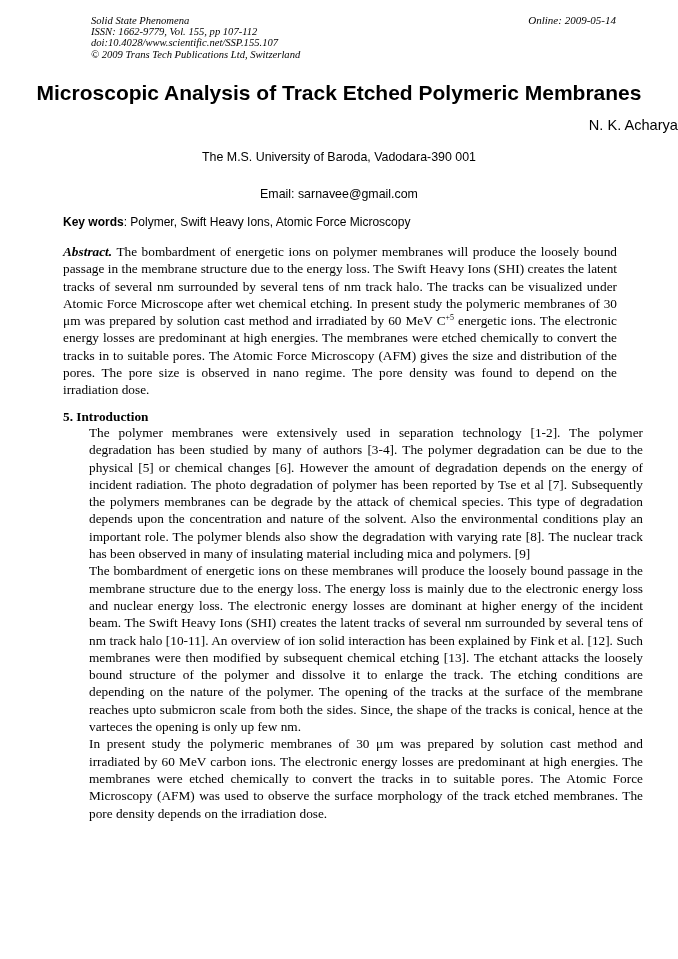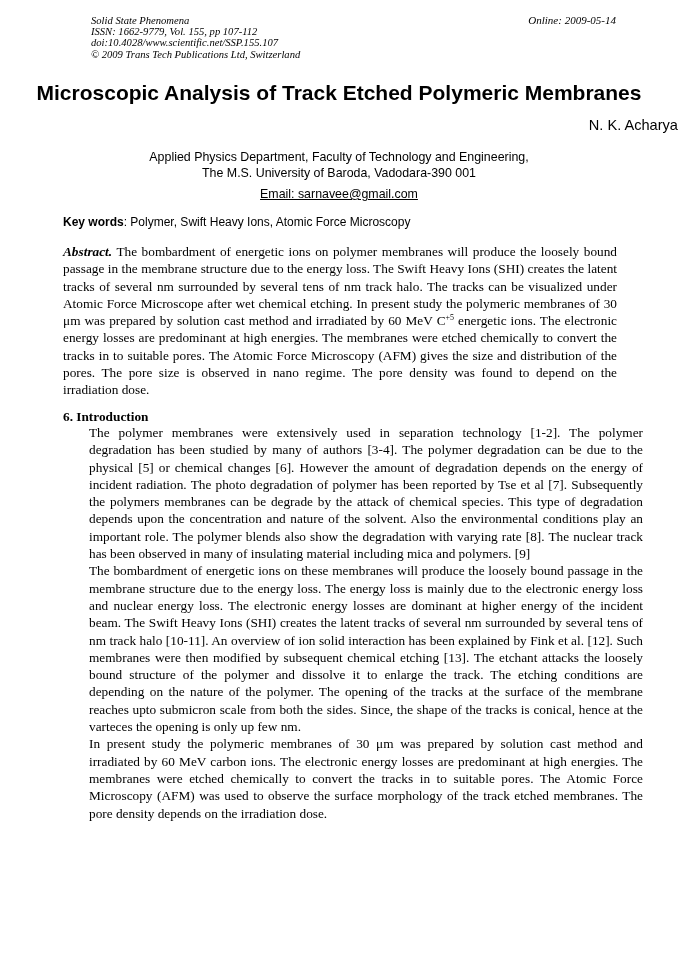--- a/index.html
+++ b/index.html
@@ -3,21 +3,21 @@
 <meta charset="utf-8">
 <style>
   html, body { margin: 0; padding: 0; background: #ffffff; }
   body { width: 678px; height: 959px; position: relative; overflow: hidden; color: #000; }
   .hdr { position: absolute; left: 63px; top: 15px; font-family: "Liberation Serif", serif; font-style: italic; font-size: 10.6px; line-height: 11.2px; margin-left: 28px; }
   .hdr div { white-space: nowrap; }
   .hdr-right { position: absolute; right: 62px; top: 15px; font-family: "Liberation Serif", serif; font-style: italic; font-size: 11px; line-height: 11.2px; }
   .title { position: absolute; left: 0; width: 678px; top: 81px; text-align: center; font-family: "Liberation Sans", sans-serif; font-weight: bold; font-size: 21px; }
   .author { position: absolute; left: 0; width: 678px; top: 117px; text-align: right; font-family: "Liberation Sans", sans-serif; font-size: 14.6px; }
   .affil { position: absolute; left: 0; width: 678px; top: 150px; text-align: center; font-family: "Liberation Sans", sans-serif; font-size: 12.4px; line-height: 15.5px; }
-  .email { position: absolute; left: 0; width: 678px; top: 187px; text-align: center; font-family: "Liberation Sans", sans-serif; font-size: 12.4px; text-decoration: underline; }
+  .email { position: absolute; left: 0; width: 678px; top: 187px; text-align: center; font-family: "Liberation Sans", sans-serif; font-size: 12.4px; }
   .keywords { position: absolute; left: 63px; top: 215px; font-family: "Liberation Sans", sans-serif; font-size: 12px; white-space: nowrap; }
   .keywords b { font-weight: bold; }
   .body-text { font-family: "Liberation Serif", serif; font-size: 13.3px; line-height: 17.3px; text-align: justify; }
   .abstract { position: absolute; left: 63px; width: 554px; top: 243px; }
   .abstract b { font-weight: bold; font-style: italic; }
   .section { position: absolute; left: 63px; top: 409px; font-family: "Liberation Serif", serif; font-weight: bold; font-size: 13.3px; }
   .intro { position: absolute; left: 63px; width: 554px; top: 424px; margin-left: 26px; }
   .intro p { margin: 0; }
   sup { font-size: 8px; line-height: 0; vertical-align: 5px; }
 </style>
@@ -29,29 +29,28 @@
   <div>ISSN: 1662-9779, Vol. 155, pp 107-112</div>
   <div>doi:10.4028/www.scientific.net/SSP.155.107</div>
   <div>© 2009 Trans Tech Publications Ltd, Switzerland</div>
 </div>
 <div class="hdr-right">Online: 2009-05-14</div>
 
 <div class="title">Microscopic Analysis of Track Etched Polymeric Membranes</div>
 <div class="author">N. K. Acharya</div>
 
 <div class="affil">
-  <div>Applied Physics Department, Faculty of Technology and Engineering,</div>
   <div>The M.S. University of Baroda, Vadodara-390 001</div>
 </div>
 
 <div class="email">Email: sarnavee@gmail.com</div>
 
 <div class="keywords"><b>Key words</b><span>: Polymer, Swift Heavy Ions, Atomic Force Microscopy</span></div>
 
 <div class="abstract body-text"><b>Abstract.</b><span> The bombardment of energetic ions on polymer membranes will produce the loosely bound passage in the membrane structure due to the energy loss. The Swift Heavy Ions (SHI) creates the latent tracks of several nm surrounded by several tens of nm track halo. The tracks can be visualized under Atomic Force Microscope after wet chemical etching. In present study the polymeric membranes of 30 μm was prepared by solution cast method and irradiated by 60 MeV C</span><sup>+5</sup><span> energetic ions. The electronic energy losses are predominant at high energies. The membranes were etched chemically to convert the tracks in to suitable pores. The Atomic Force Microscopy (AFM) gives the size and distribution of the pores. The pore size is observed in nano regime. The pore density was found to depend on the irradiation dose.</span></div>
 
-<div class="section">6. Introduction</div>
+<div class="section">5. Introduction</div>
 
 <div class="intro body-text">
   <p>The polymer membranes were extensively used in separation technology [1-2]. The polymer degradation has been studied by many of authors [3-4]. The polymer degradation can be due to the physical [5] or chemical changes [6]. However the amount of degradation depends on the energy of incident radiation. The photo degradation of polymer has been reported by Tse et al [7]. Subsequently the polymers membranes can be degrade by the attack of chemical species. This type of degradation depends upon the concentration and nature of the solvent. Also the environmental conditions play an important role. The polymer blends also show the degradation with varying rate [8].  The nuclear track has been observed in many of insulating material including mica and polymers. [9]</p>
   <p>The bombardment of energetic ions on these membranes will produce the loosely bound passage in the membrane structure due to the energy loss. The energy loss is mainly due to the electronic energy loss and nuclear energy loss. The electronic energy losses are dominant at higher energy of the incident beam. The Swift Heavy Ions (SHI) creates the latent tracks of several nm surrounded by several tens of nm track halo [10-11]. An overview of ion solid interaction has been explained by Fink et al. [12].  Such membranes were then modified by subsequent chemical etching [13]. The etchant attacks the loosely bound structure of the polymer and dissolve it to enlarge the track. The etching conditions are depending on the nature of the polymer. The opening of the tracks at the surface of the membrane reaches upto submicron scale from both the sides. Since, the shape of the tracks is conical, hence at the varteces the opening is only up few nm.</p>
   <p>In present study the polymeric membranes of 30 μm was prepared by solution cast method and irradiated by 60 MeV carbon ions. The electronic energy losses are predominant at high energies. The membranes were etched chemically to convert the tracks in to suitable pores. The Atomic Force Microscopy (AFM) was used to observe the surface morphology of the track etched membranes. The pore density depends on the irradiation dose.</p>
 </div>
 
 </body></html>

